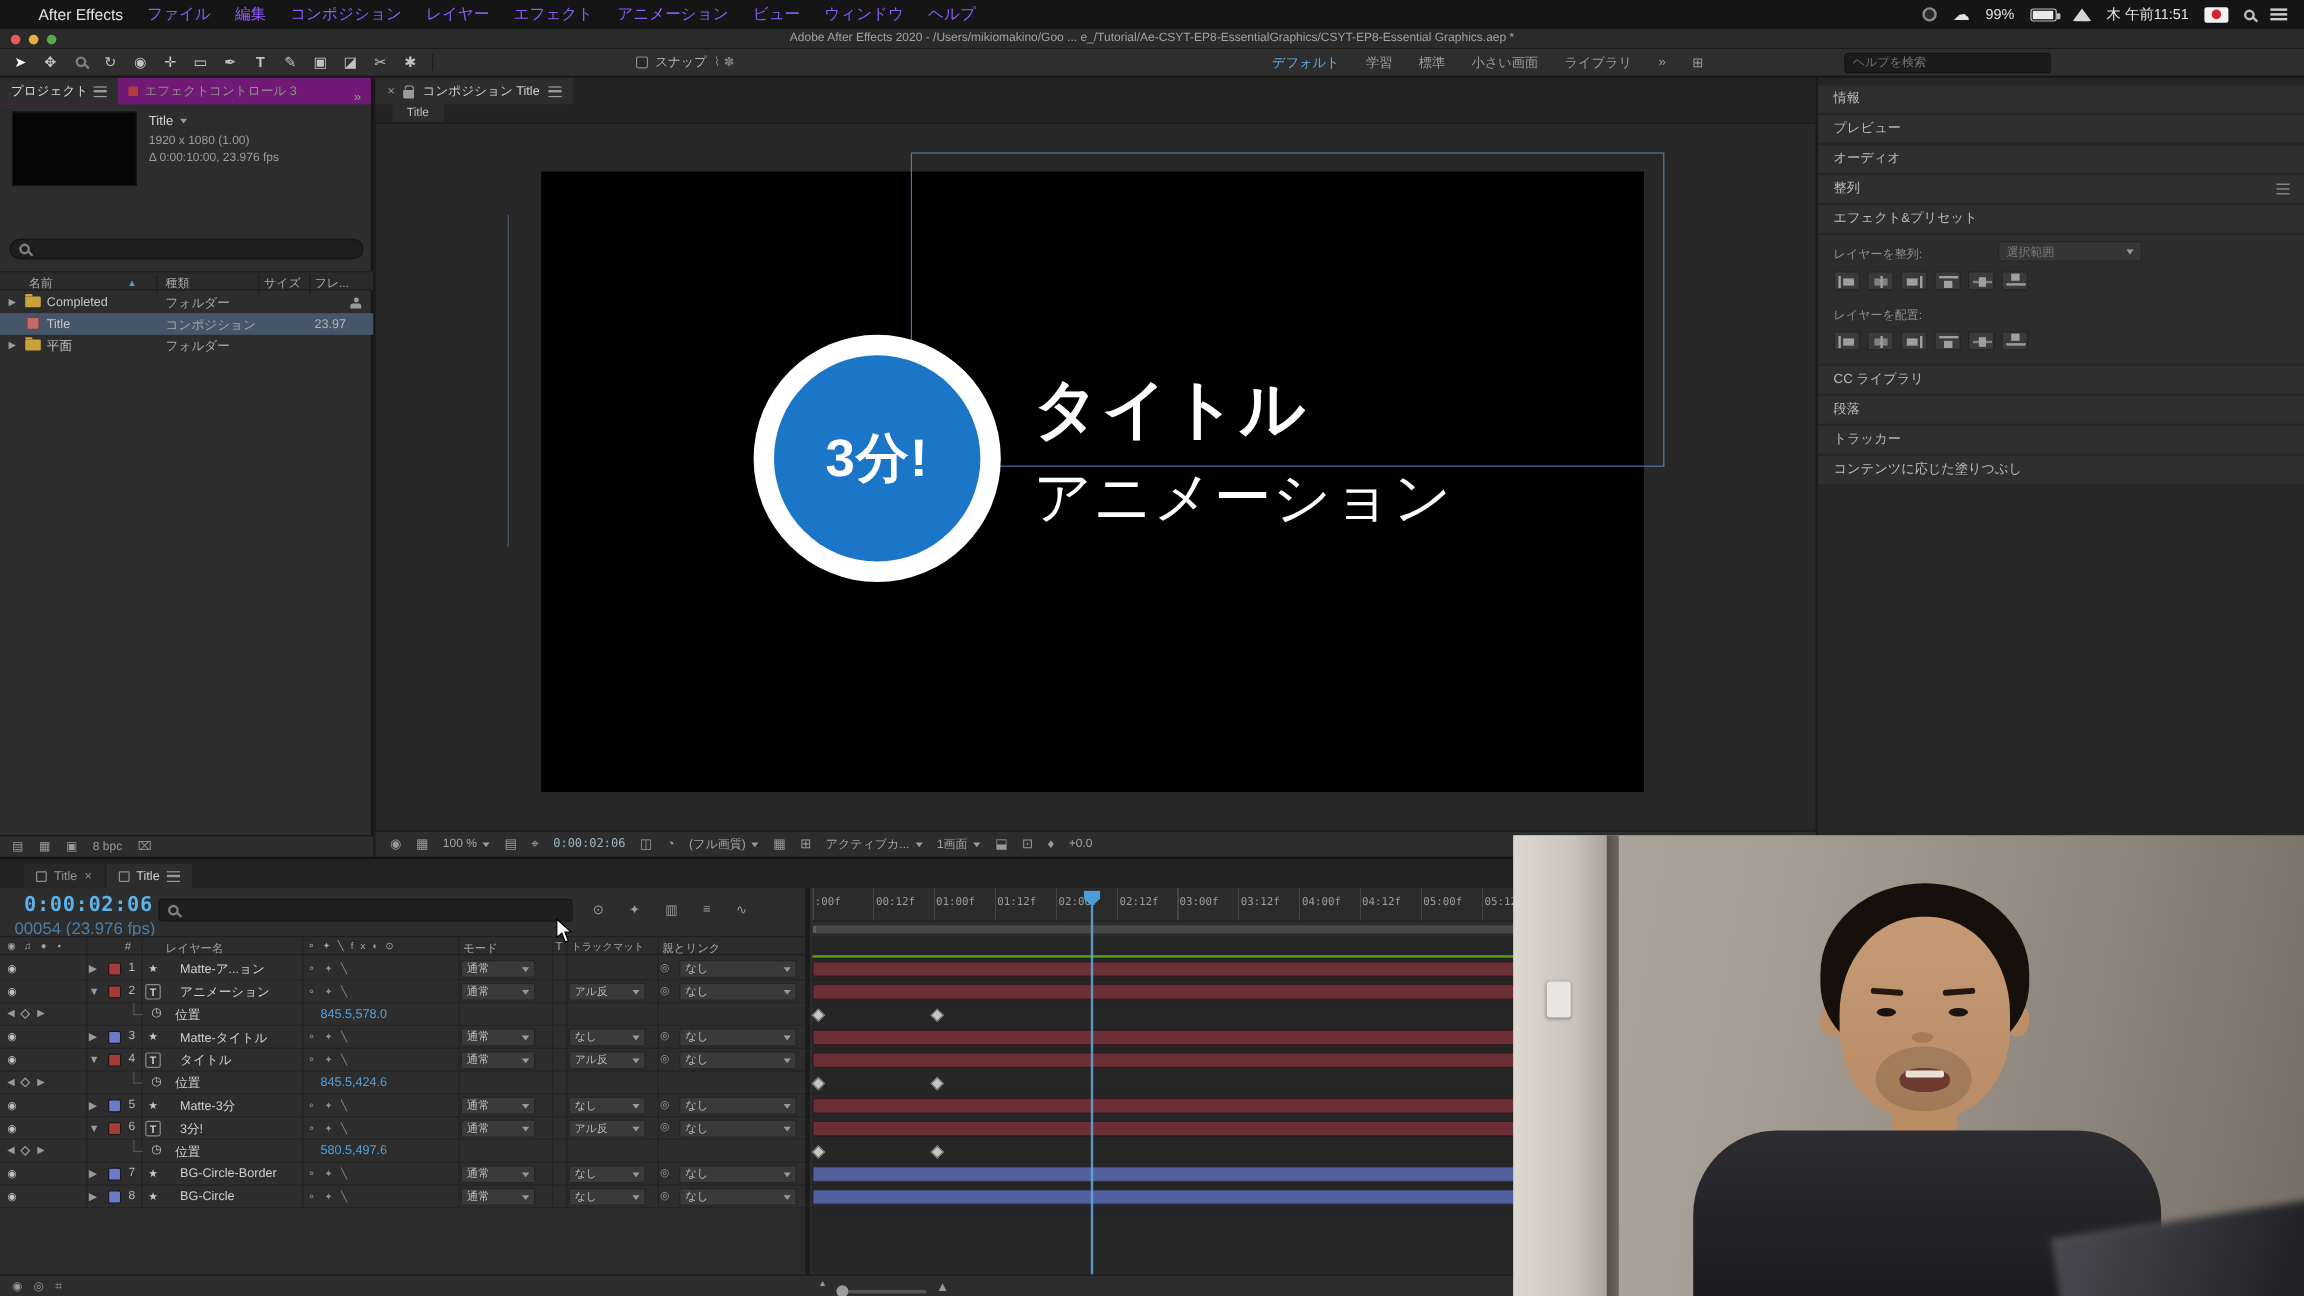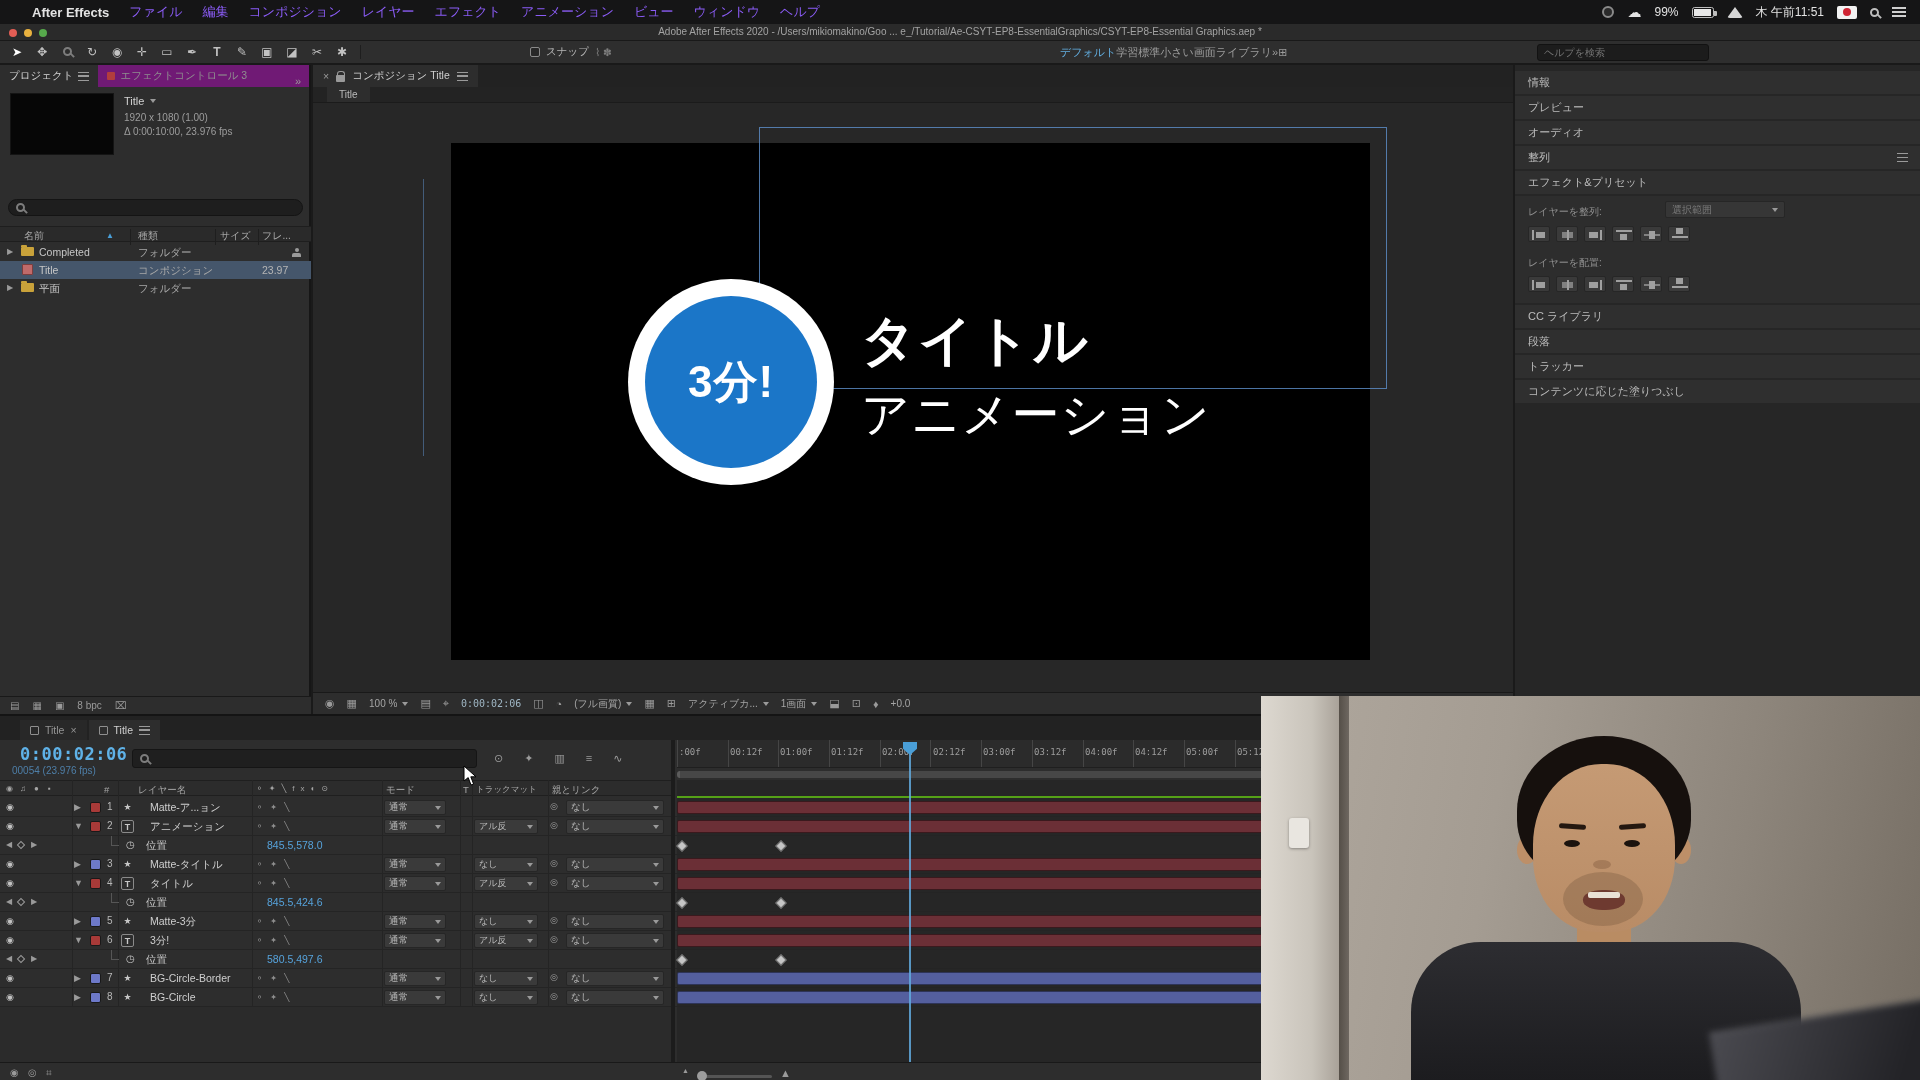--- a/index.html
+++ b/index.html
@@ -3,21 +3,21 @@
 <meta charset="utf-8">
 <style>
 *{margin:0;padding:0;box-sizing:border-box}
 html,body{width:1920px;height:1080px;overflow:hidden;background:#1a1a1a;
 font-family:"Liberation Sans","DejaVu Sans",sans-serif;font-size:11px;color:#c8c8c8}
 body{position:relative;-webkit-font-smoothing:antialiased;user-select:none}
 i{font-style:normal}
 
 .menubar{position:absolute;left:0;top:0;width:1920px;height:24px;background:#151516;display:flex;align-items:center;color:#e3e3e3;font-size:13px;z-index:50}
 .menubar .apple{margin:0 16px 0 16px;font-size:13px;color:#efefef}
-.menubar .app{font-weight:bold;margin-right:20px}
+.menubar .app{font-weight:normal;margin-right:20px}
 .menu-item{margin-right:20px;color:#8b5cf6}
 .mb-right{margin-left:auto;display:flex;align-items:center;gap:13px;margin-right:14px;font-size:12px}
 .recdot{width:12px;height:12px;border:2px solid #8a8a8a;border-radius:50%;background:#2a2a2a}
 .batt{width:22px;height:11px;border:1px solid #bdbdbd;border-radius:2.5px;position:relative}
 .batt::before{content:"";position:absolute;left:1px;top:1px;bottom:1px;width:17px;background:#e8e8e8}
 .batt::after{content:"";position:absolute;right:-4px;top:3px;width:2.5px;height:5px;background:#bdbdbd;border-radius:0 1px 1px 0}
 .wifi{width:0;height:0;border-left:8px solid transparent;border-right:8px solid transparent;border-bottom:11px solid #d6d6d6;border-radius:3px}
 .jflag{width:20px;height:13px;background:#f2f2f2;border-radius:2px;position:relative}
 .jflag::after{content:"";position:absolute;left:6px;top:2.5px;width:8px;height:8px;border-radius:50%;background:#cf2433}
 .mag{width:9px;height:9px;border:2px solid #bdbdbd;border-radius:50%;position:relative;display:inline-block}
@@ -30,21 +30,21 @@
 .traffic{position:absolute;left:9px;top:5px;display:flex;gap:7px}
 .traffic i{width:8px;height:8px;border-radius:50%}
 
 .ae-toolbar{position:absolute;top:41px;left:0;width:1920px;height:24px;background:#2e2e2e;border-bottom:2px solid #191919;color:#b5b5b5}
 .tools{position:absolute;left:10px;top:0;height:22px;display:flex;align-items:center;gap:11px}
 .tool{min-width:14px;text-align:center;color:#c2c2c2;font-size:12px;line-height:22px}
 .tool.active{color:#fff}
 .tooldiv{width:1px;height:14px;background:#1e1e1e}
 .snapwrap{position:absolute;left:530px;top:0;height:22px;display:flex;align-items:center;gap:6px;font-size:10.5px}
 .cb{width:10px;height:10px;border:1px solid #8a8a8a;border-radius:2px;background:#272727}
-.wsbar{position:absolute;left:1060px;top:0;height:22px;display:flex;align-items:center;font-size:11px;color:#9c9c9c}
+.wsbar{position:absolute;left:1060px;top:0;height:22px;display:flex;align-items:center;gap:22px;font-size:11px;color:#9c9c9c}
 .ws.active{color:#62aee0}
 .helpsearch{position:absolute;left:1537px;top:3px;width:172px;height:17px;background:#1c1c1c;border:1px solid #121212;border-radius:3px;color:#8f8f8f;font-size:10px;padding:0 6px;outline:none}
 
 .hamb{display:inline-block;width:11px;height:9px;border-top:1.5px solid #9a9a9a;border-bottom:1.5px solid #9a9a9a;position:relative}
 .hamb::after{content:"";position:absolute;left:0;top:2.6px;width:100%;height:1.5px;background:#9a9a9a}
 .dar{display:inline-block;width:0;height:0;border-left:3.5px solid transparent;border-right:3.5px solid transparent;border-top:4px solid #9a9a9a}
 .lockic{width:9px;height:7px;background:#9a9a9a;border-radius:1px;position:relative;margin-top:4px}
 .lockic::before{content:"";position:absolute;left:1px;top:-4px;width:6px;height:4px;border:1.5px solid #9a9a9a;border-bottom:none;border-radius:3px 3px 0 0}
 
 .project-panel{position:absolute;left:0;top:65px;width:311px;height:649px;background:#2d2d2d;border-right:2px solid #161616}
@@ -110,21 +110,21 @@
 .al.b::before{left:3px;bottom:3px;width:16px;height:2px}.al.b::after{left:7px;bottom:7px;width:7px;height:6px}
 .rp-lab2{position:absolute;left:13px;top:60px}
 
 .timeline{position:absolute;left:0;top:714px;width:1920px;height:366px;background:#2d2d2d;border-top:2px solid #141414}
 .tl-tabs{position:absolute;left:0;top:0;width:1920px;height:24px;background:#222;display:flex;align-items:flex-end;padding-left:20px;gap:2px;font-size:10.5px}
 .tl-tab{padding:4px 10px;display:flex;align-items:center;gap:6px}
 .tl-tab.inactive{background:#282828;color:#949494}
 .tl-tab.active{background:#2d2d2d;color:#d0d0d0}
 .minicomp{width:9px;height:9px;border:1px solid #8f8f8f;border-radius:1px}
 .tl-tc{position:absolute;left:20px;top:28px;font-size:17px;font-weight:bold;color:#5fb2e8;font-family:"DejaVu Sans Mono",monospace;letter-spacing:.5px}
-.tl-fi{position:absolute;left:12px;top:49px;font-size:10px;color:#4e7fa8}
+.tl-fi{position:absolute;left:12px;top:49px;font-size:14px;color:#4e7fa8}
 .tl-search{position:absolute;left:132px;top:33px;width:345px;height:19px;background:#1f1f1f;border:1px solid #151515;border-radius:3px;display:flex;align-items:center;gap:6px;padding-left:7px}
 .tl-icons{position:absolute;left:494px;top:36px;display:flex;gap:21px;color:#9a9a9a;font-size:11px}
 .ruler{position:absolute;left:677px;top:24px;width:1243px;height:28px;background:#2b2b2b;border-bottom:1px solid #1f1f1f;background-image:repeating-linear-gradient(90deg,#454545 0 1px,transparent 1px 50.7px)}
 .rl{position:absolute;top:31px;font-size:9px;color:#9c9c9c;font-family:"DejaVu Sans Mono",monospace}
 .workarea{position:absolute;left:677px;top:55px;width:1243px;height:7px;background:#474747;border-radius:3px;border-left:3px solid #5c5c5c;border-right:3px solid #5c5c5c}
 .graphbg{position:absolute;left:677px;top:64px;width:1243px;height:282px;background:#262626}
 .green{position:absolute;left:677px;top:80px;width:1243px;height:2px;background:#55a117}
 .tl-split{position:absolute;left:671px;top:24px;width:4px;height:322px;background:#1c1c1c}
 .tcols{position:absolute;left:0;top:64px;width:671px;height:16px;background:#2c2c2c;border-top:1px solid #1f1f1f;border-bottom:1px solid #1f1f1f;font-size:9.5px;color:#a5a5a5}
 .tcols span{position:absolute;top:3px}

